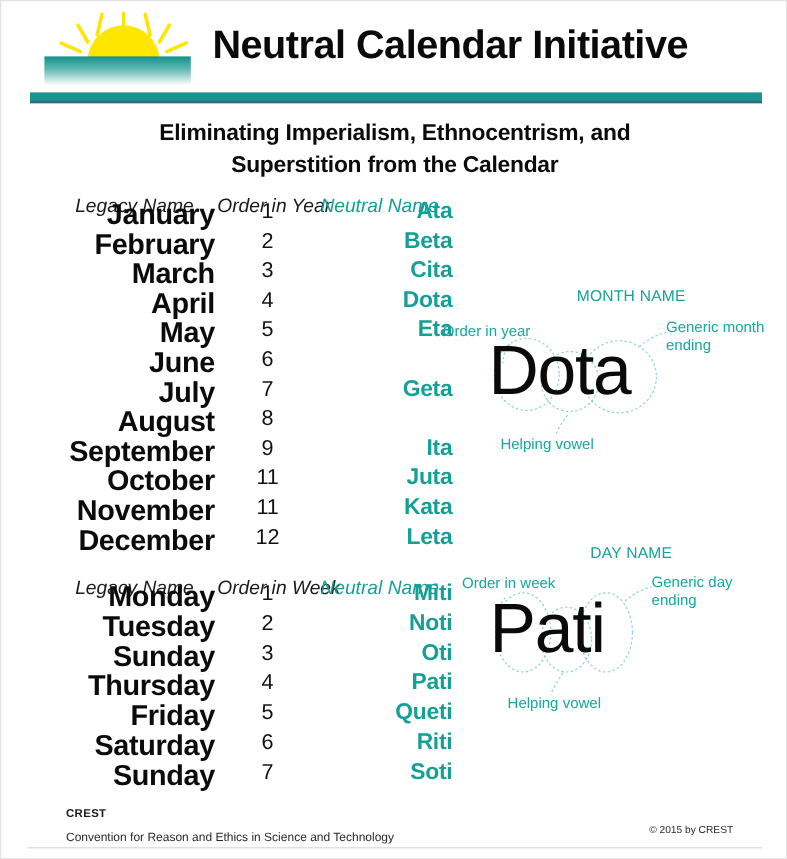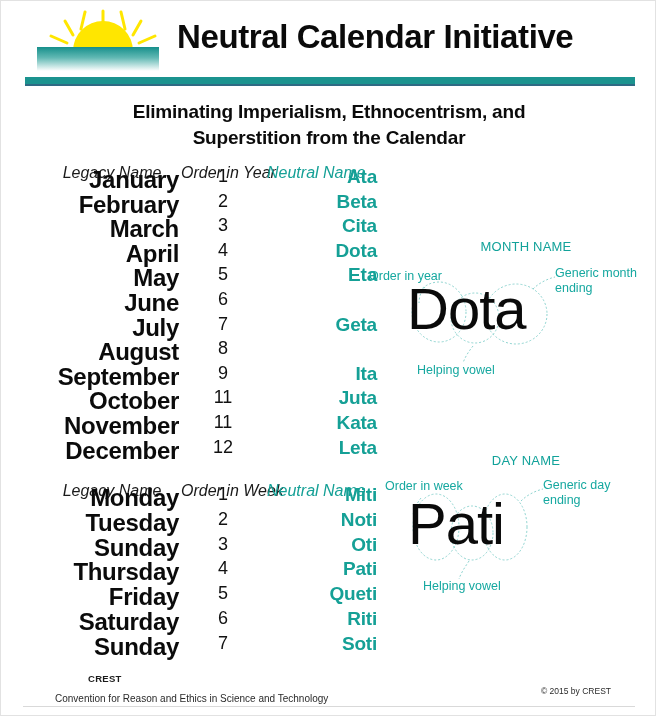--- a/index.html
+++ b/index.html
@@ -100,21 +100,21 @@
   
   #footer{
     position:absolute; left:0; top:672px; width:656px; height:44px;
   }
   #footer-sep{
     position:absolute; left:22px; top:33px; width:612px; height:1px;
     background:#d9d9d9;
   }
   #crest-name{
     position:absolute; left:54px; top:0px;
-    font-size:9.5px; font-weight:bold; color:#1a1a1a; letter-spacing:0.3px;margin-left:33px;
+    font-size:9.5px; font-weight:bold; color:#1a1a1a; letter-spacing:0.3px;
   }
   #crest-full{
     position:absolute; left:54px; top:20px;
     font-size:10px; font-weight:normal; color:#2a2a2a;
   }
   #copyright{
     position:absolute; left:430px; top:13px; width:180px;
     text-align:right; font-size:8.5px; color:#2a2a2a;
   }
 </style>

